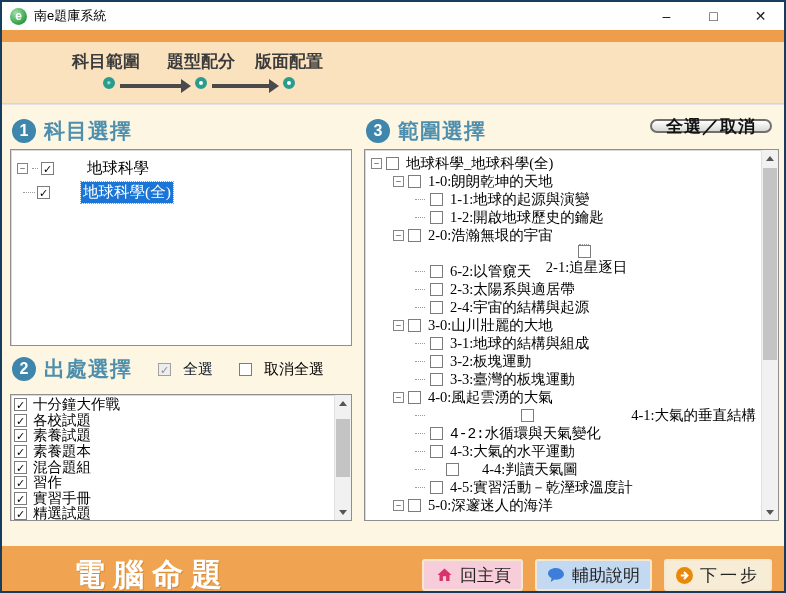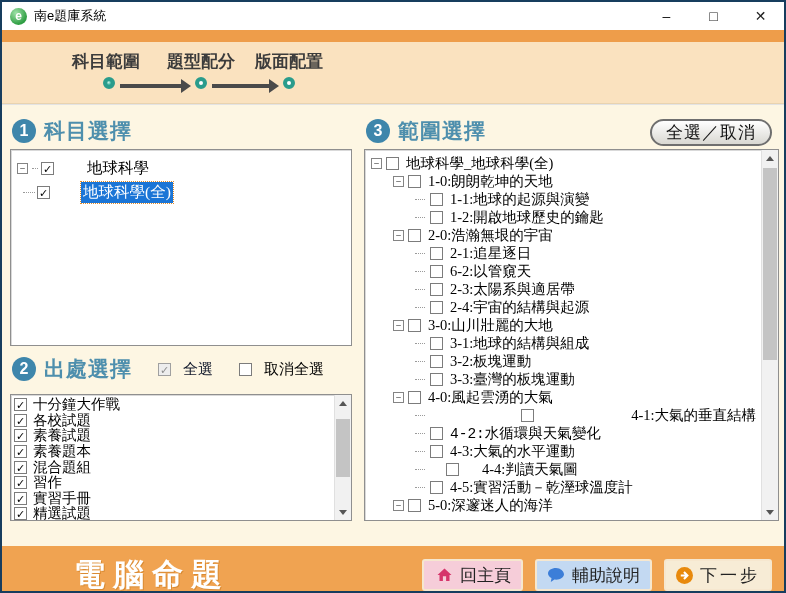--- a/index.html
+++ b/index.html
@@ -54,22 +54,22 @@
   
   .src-row{display:flex;align-items:center;height:15.6px;font-size:14.5px;color:#000;}
   .src-row .cb{margin:0 6px 0 3px;}
   
   .sbar{position:absolute;top:0;right:0;width:17px;height:100%;background:#f1f1f1;border-left:1px solid #e0e0e0;}
   .sbar .arrow{position:absolute;left:0;width:100%;height:16px;display:flex;align-items:center;justify-content:center;}
   .tri-up{width:0;height:0;border-left:4px solid transparent;border-right:4px solid transparent;border-bottom:5px solid #555;}
   .tri-down{width:0;height:0;border-left:4px solid transparent;border-right:4px solid transparent;border-top:5px solid #555;}
   .thumb{position:absolute;left:1px;width:14px;background:#c4c4c4;}
   
-  .pill-btn{position:absolute;width:122px;height:27px;border:2px solid #6f6f6f;border-radius:14px;
-    background:linear-gradient(#ffffff,#d9d8d2);font-size:17px;font-weight:normal;color:#111;
+  .pill-btn{position:absolute;width:122px;height:14px;border:2px solid #6f6f6f;border-radius:14px;
+    background:linear-gradient(#ffffff,#d9d8d2);font-size:17px;font-weight:bold;color:#111;
     display:flex;align-items:center;justify-content:center;letter-spacing:1px;cursor:default;
     font-family:"Liberation Sans",sans-serif;}
   
   .hdr-check{display:flex;align-items:center;margin-left:26px;font-size:15px;}
   .hdr-check .lbl{margin-left:7px;}
   .hdr-check .lbl.dim{color:#0f172a;}
   
   .footer-gap{height:13px;background:#fdf6e3;}
   .footer{height:58px;background:#f0a351;display:flex;align-items:center;padding:0 12px;}
   .brand{margin-left:60px;font-size:31px;font-weight:bold;color:#fff;letter-spacing:8px;
@@ -217,21 +217,21 @@
           <div class="tree-row" style="padding-left: 46px;">
             <span class="leaf-dash"></span>
             <span class="cb"></span>
             <span class="tree-label">1-2:開啟地球歷史的鑰匙</span>
           </div>
           <div class="tree-row" style="padding-left: 24px;">
             <span class="expander">−</span>
             <span class="cb"></span>
             <span class="tree-label">2-0:浩瀚無垠的宇宙</span>
           </div>
-          <div class="tree-row" style="padding-left: 46px;">
+          <div class="tree-row" style="padding-left: 46px; flex-direction: column;">
             <span class="leaf-dash"></span>
             <span class="cb"></span>
             <span class="tree-label">2-1:追星逐日</span>
           </div>
           <div class="tree-row" style="padding-left: 46px;">
             <span class="leaf-dash"></span>
             <span class="cb"></span>
             <span class="tree-label">6-2:以管窺天</span>
           </div>
           <div class="tree-row" style="padding-left: 46px;">

